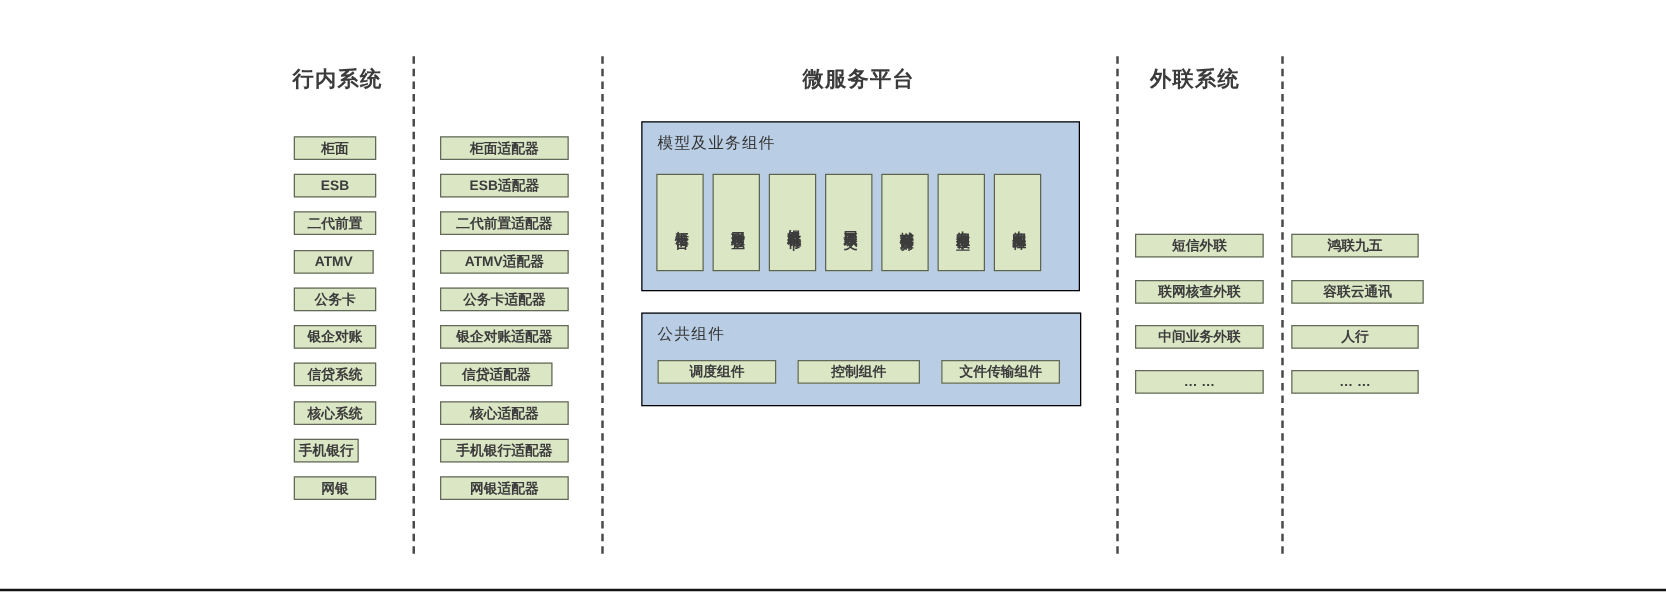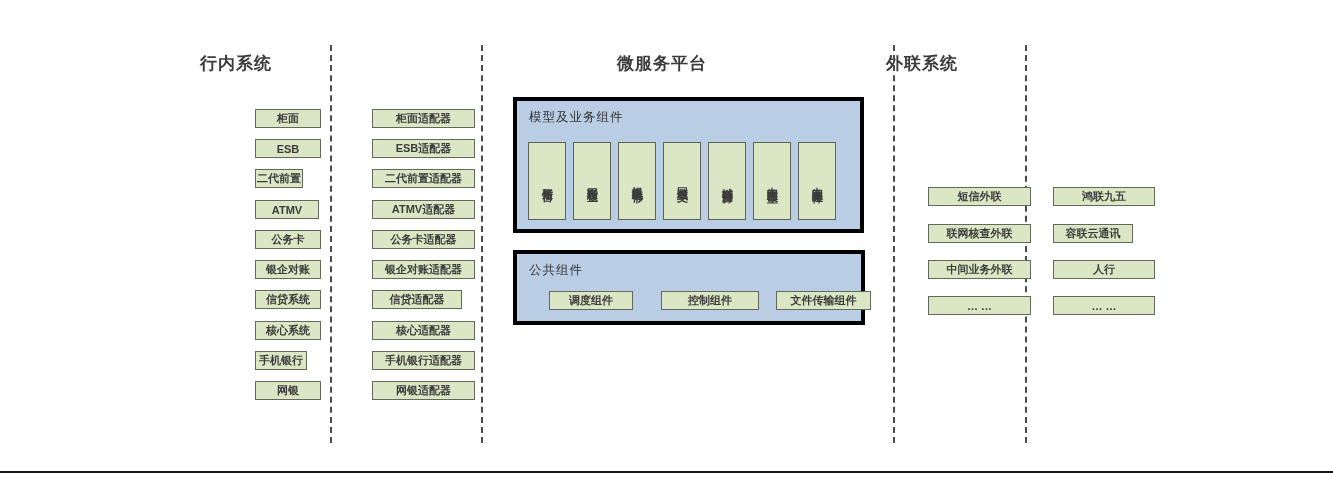--- a/index.html
+++ b/index.html
@@ -8,21 +8,21 @@
     width: 1333px;
     height: 483px;
     background: #ffffff;
     overflow: hidden;
     font-family: "Liberation Sans", sans-serif;
   }
   .col-header {
     position: absolute;
     top: 52px;
     width: 140px;
-    text-align: left;
+    text-align: center;
     font-size: 17px;
     font-weight: bold;
     color: #3b3b3b;
     letter-spacing: 1px;
   }
   .vsep {
     position: absolute;
     top: 45px;
     height: 398px;
     width: 0;
@@ -34,27 +34,26 @@
     height: 19px;
     background: #dbe6c4;
     border: 1px solid #63695a;
     color: #3c3c3c;
     font-size: 11px;
     font-weight: bold;
     display: flex;
     align-items: center;
     justify-content: center;
     white-space: nowrap;
-    margin-left: 20px;
   }
   .panel {
     position: absolute;
     box-sizing: border-box;
     background: #b9cde5;
-    border: 4px solid #000000;
+    border: 1px solid #000000;
   }
   .panel-label {
     position: absolute;
     left: 12px;
     top: 8px;
     font-size: 12.5px;
     color: #333333;
     letter-spacing: 1px;
   }
   .vbox {
@@ -93,21 +92,21 @@
   <div class="col-header" style="left:617px">微服务平台</div>
   <div class="col-header" style="left:886px">外联系统</div>
 
   <div class="vsep" style="left:330px"></div>
   <div class="vsep" style="left:481px"></div>
   <div class="vsep" style="left:893px"></div>
   <div class="vsep" style="left:1025px"></div>
 
   <div class="gbox" style="left:235px;top:109px;width:66px">柜面</div>
   <div class="gbox" style="left:235px;top:139px;width:66px">ESB</div>
-  <div class="gbox" style="left:235px;top:169px;width:48px">二代前置</div>
+  <div class="gbox" style="left:235px;top:169px;width:66px">二代前置</div>
   <div class="gbox" style="left:235px;top:200px;width:64px">ATMV</div>
   <div class="gbox" style="left:235px;top:230px;width:66px">公务卡</div>
   <div class="gbox" style="left:235px;top:260px;width:66px">银企对账</div>
   <div class="gbox" style="left:235px;top:290px;width:66px">信贷系统</div>
   <div class="gbox" style="left:235px;top:321px;width:66px">核心系统</div>
   <div class="gbox" style="left:235px;top:351px;width:52px">手机银行</div>
   <div class="gbox" style="left:235px;top:381px;width:66px">网银</div>
 
   <div class="gbox" style="left:352px;top:109px;width:103px">柜面适配器</div>
   <div class="gbox" style="left:352px;top:139px;width:103px">ESB适配器</div>
@@ -126,31 +125,31 @@
     <div class="vbox" style="left:56px;top:41px">联网核查</div>
     <div class="vbox" style="left:101px;top:41px">银联及银行卡</div>
     <div class="vbox" style="left:146px;top:41px">同城票交</div>
     <div class="vbox" style="left:191px;top:41px">城商行清算</div>
     <div class="vbox" style="left:236px;top:41px">中间业务模型</div>
     <div class="vbox" style="left:281px;top:41px">中间业务组件</div>
   </div>
 
   <div class="panel" style="left:513px;top:250px;width:352px;height:75px">
     <div class="panel-label">公共组件</div>
-    <div class="gbox" style="left:12px;top:37px;width:84px">调度组件</div>
+    <div class="gbox" style="left:12px;top:37px;width:95px">调度组件</div>
     <div class="gbox" style="left:124px;top:37px;width:98px">控制组件</div>
     <div class="gbox" style="left:239px;top:37px;width:95px">文件传输组件</div>
   </div>
 
 
   <div class="gbox" style="left:908px;top:187px;width:103px">短信外联</div>
   <div class="gbox" style="left:908px;top:224px;width:103px">联网核查外联</div>
   <div class="gbox" style="left:908px;top:260px;width:103px">中间业务外联</div>
   <div class="gbox" style="left:908px;top:296px;width:103px">… …</div>
 
   <div class="gbox" style="left:1033px;top:187px;width:102px">鸿联九五</div>
-  <div class="gbox" style="left:1033px;top:224px;width:80px">容联云通讯</div>
+  <div class="gbox" style="left:1033px;top:224px;width:106px">容联云通讯</div>
   <div class="gbox" style="left:1033px;top:260px;width:102px">人行</div>
   <div class="gbox" style="left:1033px;top:296px;width:102px">… …</div>
 
   <div class="bottom-rule"></div>
 
 </div>
 
 </body></html>

